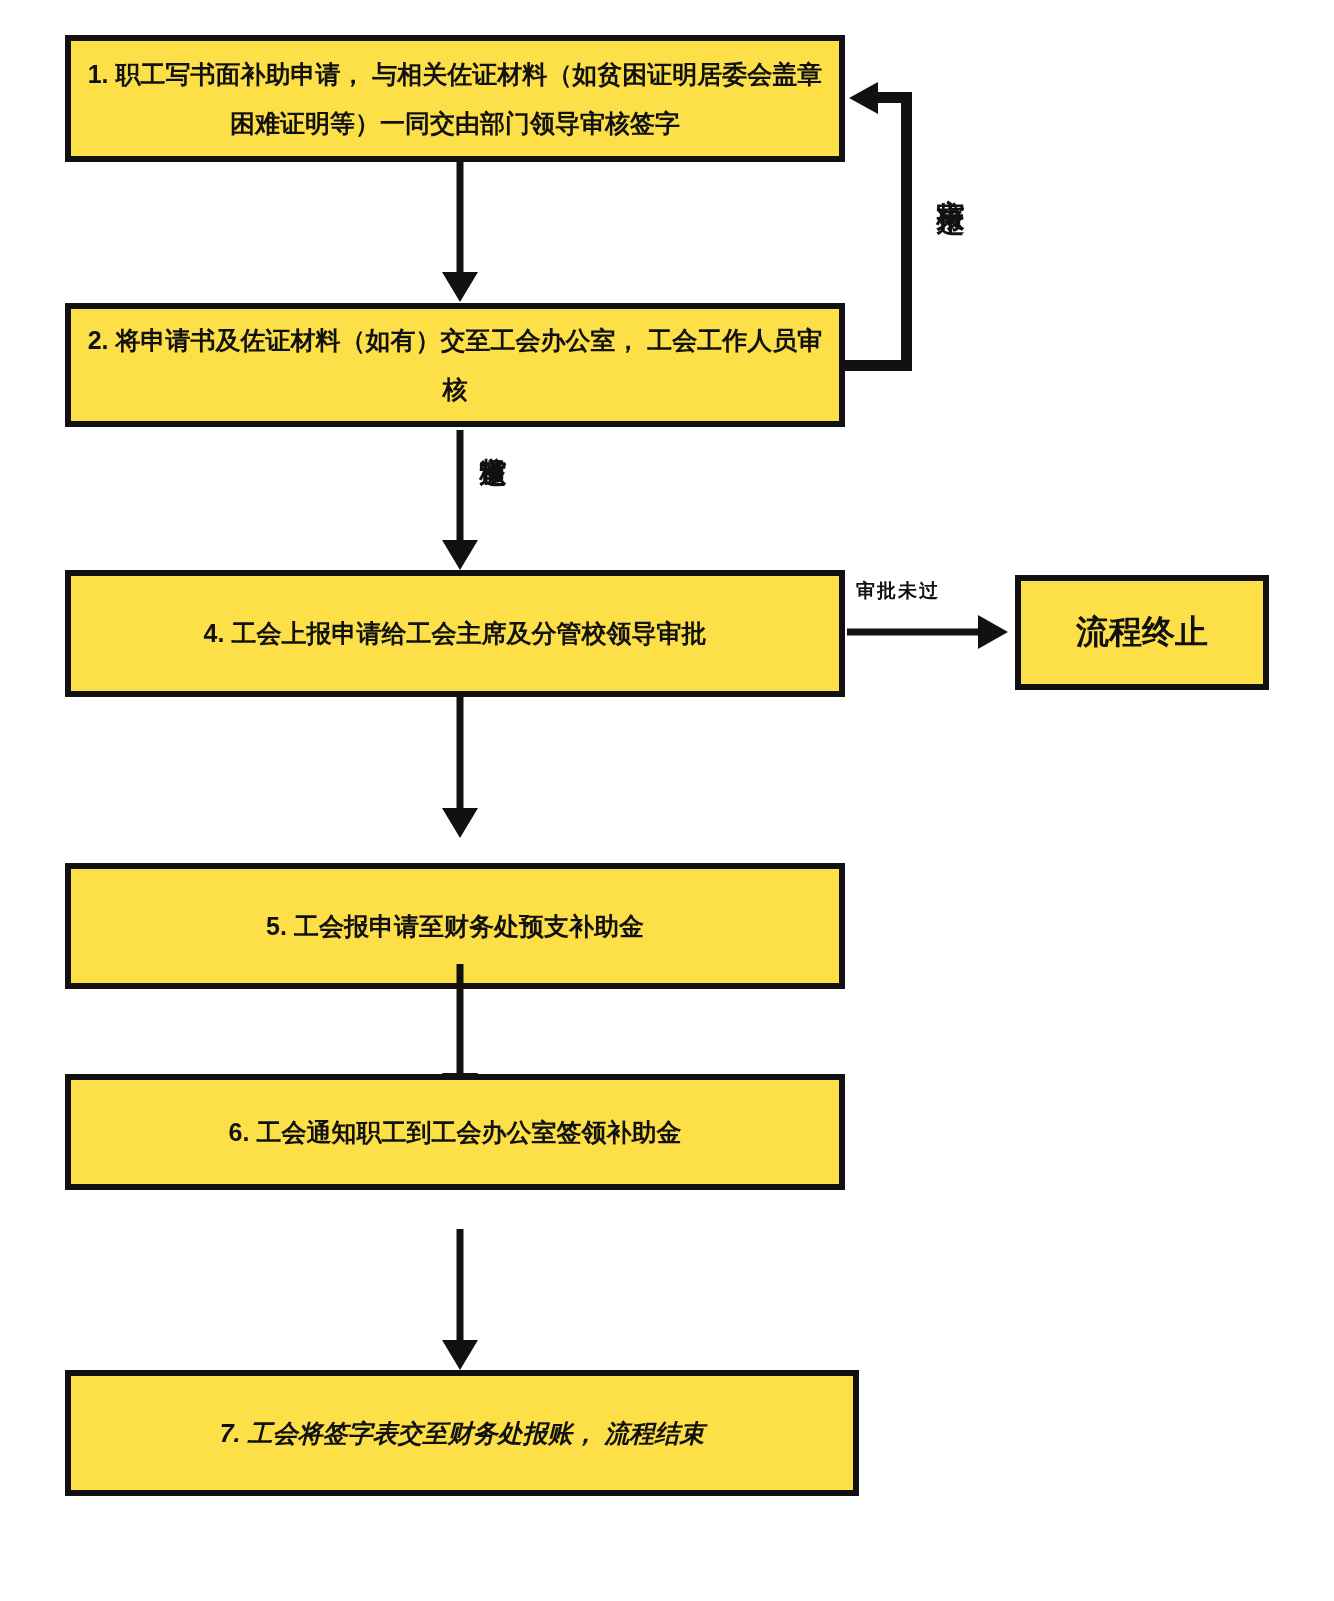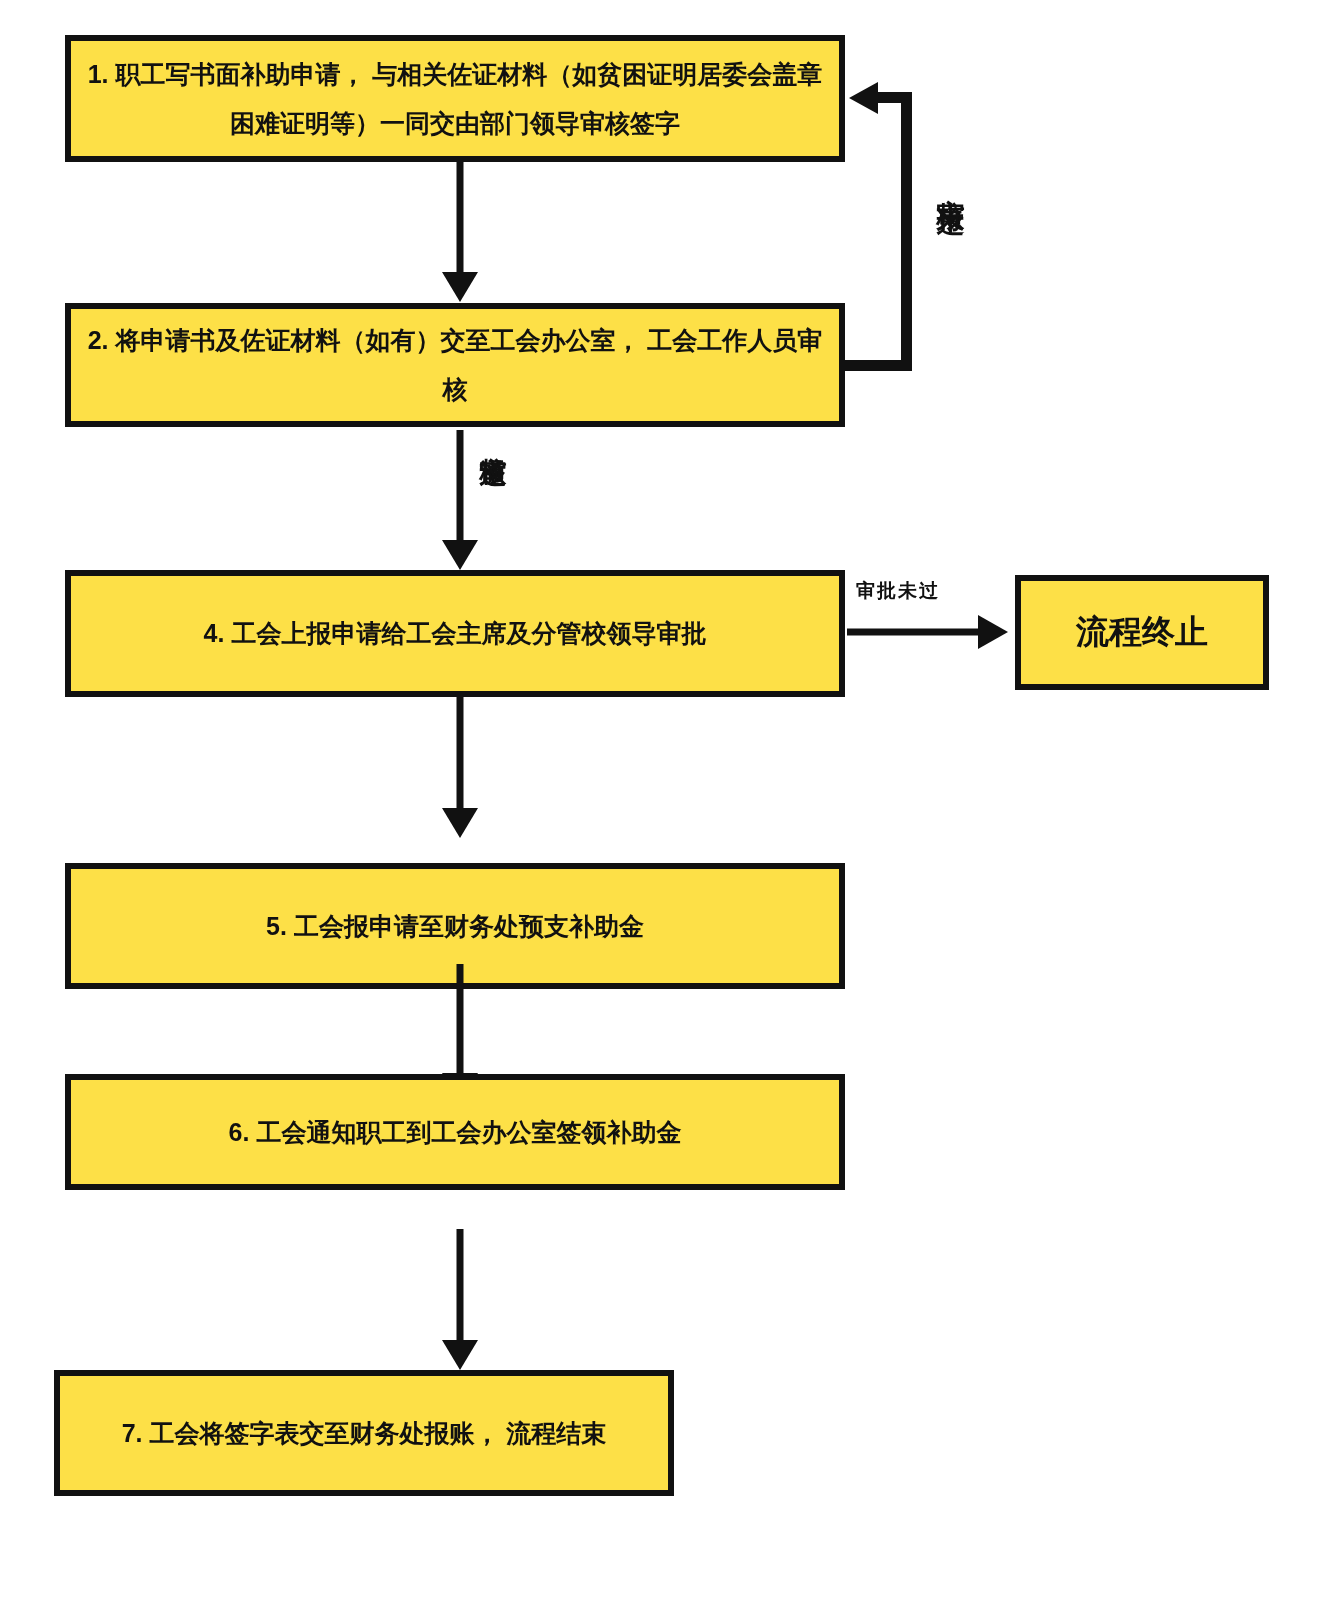--- a/index.html
+++ b/index.html
@@ -12,21 +12,21 @@
     position:absolute;border:6px solid #111;background:#fde047;
     display:flex;align-items:center;justify-content:center;
     text-align:center;font-size:25px;font-weight:600;line-height:1.95;
     padding:0 16px;box-sizing:border-box;
   }
   #box1{left:65px;top:35px;width:780px;height:127px;}
   #box2{left:65px;top:303px;width:780px;height:124px;}
   #box4{left:65px;top:570px;width:780px;height:127px;}
   #box5{left:65px;top:863px;width:780px;height:126px;text-align:right;}
   #box6{left:65px;top:1074px;width:780px;height:116px;}
-  #box7{left:54px;top:1370px;width:620px;height:126px;}
+  #box7{left:65px;top:1370px;width:794px;height:126px;font-style:italic;}
   #terminate{left:1008px;top:575px;width:254px;height:115px;font-size:33px;margin-left:7px;}
 
   .varrow{position:absolute;width:36px;}
   .varrow .shaft{
     position:absolute;left:50%;transform:translateX(-50%);
     top:0;bottom:28px;width:7px;background:#111;
   }
   .varrow .head{
     position:absolute;left:50%;transform:translateX(-50%);bottom:0;
     width:0;height:0;

